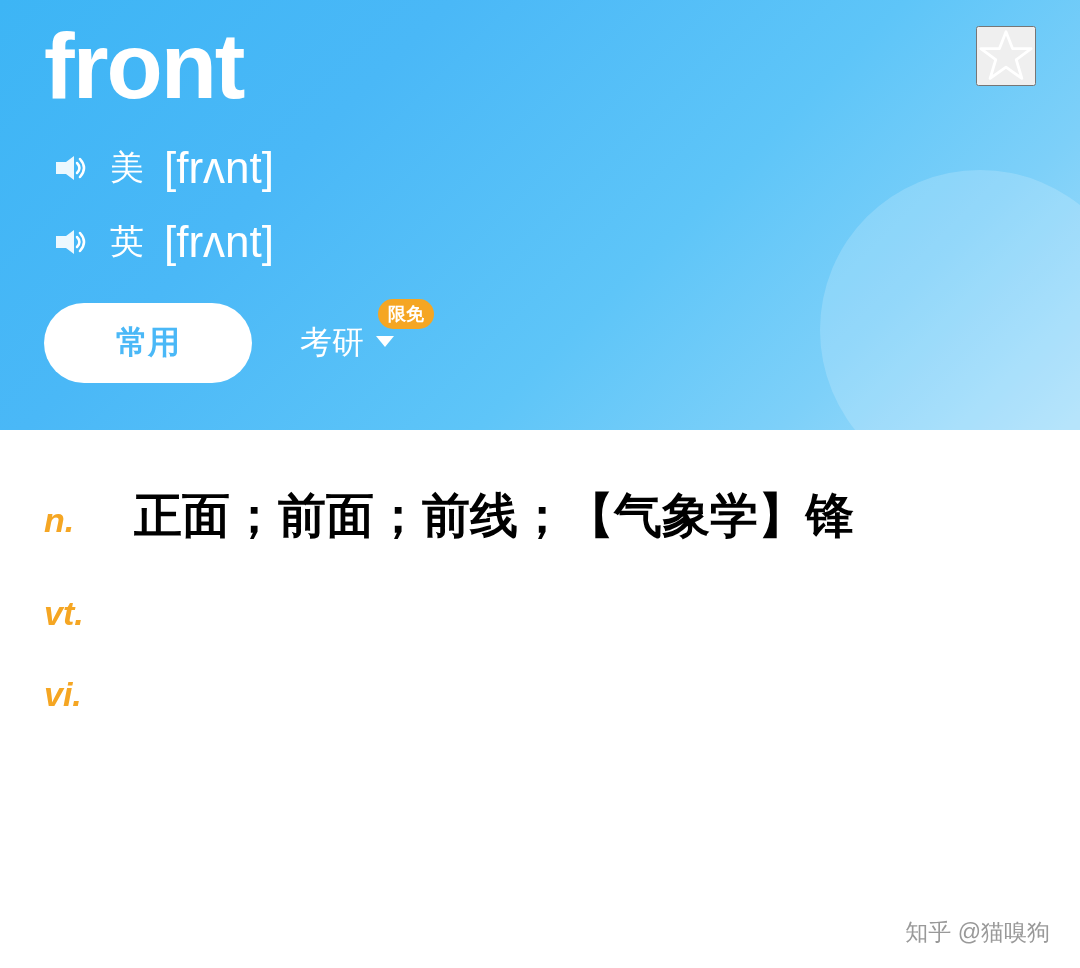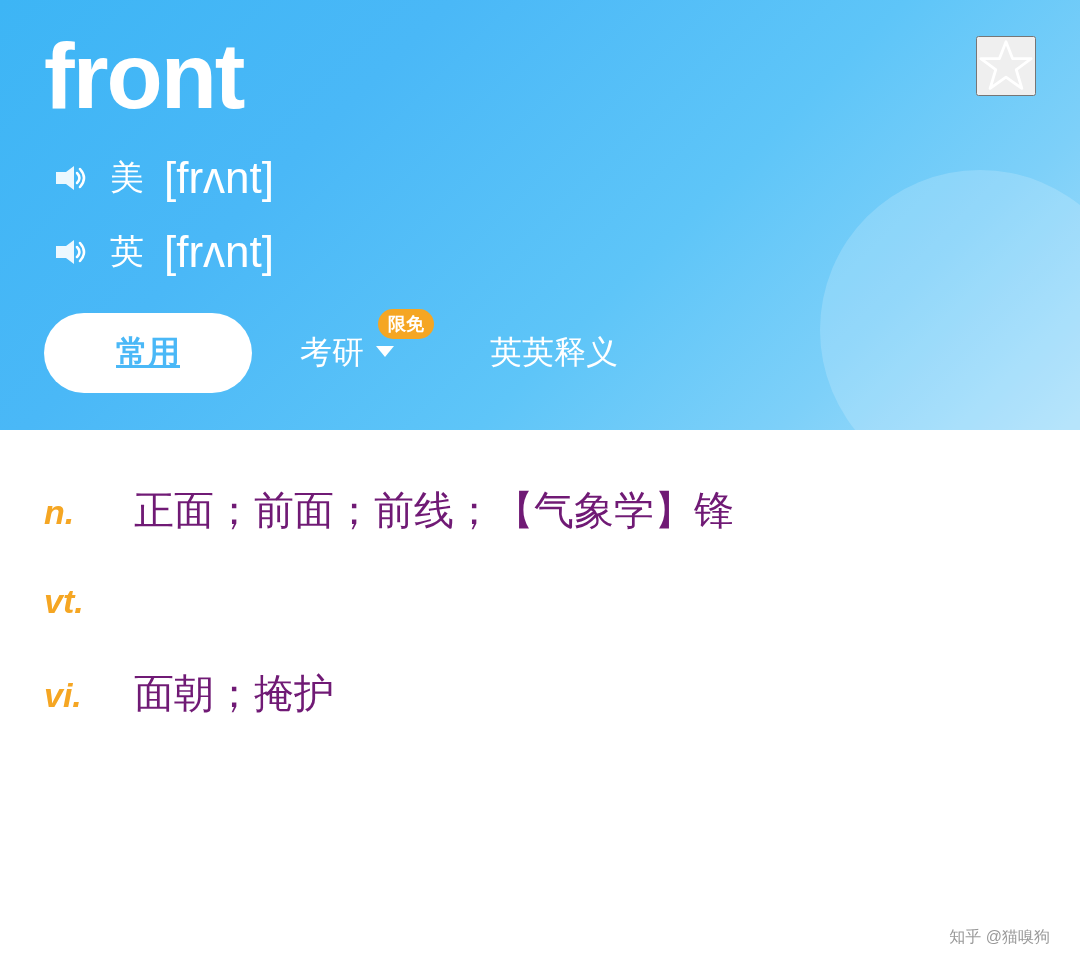--- a/index.html
+++ b/index.html
@@ -11,21 +11,21 @@
     body {
       width: 1080px;
       min-height: 968px;
       font-family: -apple-system, BlinkMacSystemFont, 'PingFang SC', 'Hiragino Sans GB', 'Microsoft YaHei', sans-serif;
       background: #fff;
       overflow-x: hidden;
     }
 
     .header-section {
       background: linear-gradient(135deg, #3db5f5 0%, #4ab8f7 30%, #5ec5f8 60%, #7dd0f9 80%, #a8dffb 100%);
-      padding: 28px 44px 0 44px;
+      padding: 18px 44px 0 44px;
       position: relative;
       overflow: hidden;
       min-height: 430px;
     }
 
     .header-section::after {
       content: '';
       position: absolute;
       bottom: -60px;
       right: -60px;
@@ -101,21 +101,20 @@
     .tab-active {
       background: #fff;
       border-radius: 50px;
       padding: 18px 72px;
       font-size: 32px;
       font-weight: 600;
       color: #4ab8f7;
       border: none;
       cursor: pointer;
       white-space: nowrap;
-      text-decoration: underline;
     }
 
     .tab-inactive {
       background: none;
       border: none;
       padding: 18px 48px;
       font-size: 32px;
       font-weight: 500;
       color: #fff;
       cursor: pointer;
@@ -165,31 +164,31 @@
     .pos-label {
       font-size: 34px;
       font-style: italic;
       font-weight: 600;
       color: #f5a623;
       min-width: 72px;
       flex-shrink: 0;
     }
 
     .def-text {
-      font-size: 40px;
-      color: #701a75;
-      font-weight: 400;
+      font-size: 48px;
+      color: #000000;
+      font-weight: 700;
       line-height: 1.5;
     }
 
     .watermark {
       position: fixed;
       bottom: 20px;
       right: 30px;
-      font-size: 16px;
+      font-size: 23px;
       color: #999;
     }
   </style>
 </head>
 <body>
 
 <div class="header-section">
 
   <div class="word-row">
     <h1 class="word-title">front</h1>
@@ -226,39 +225,35 @@
 
   <div class="tabs-row">
     <button class="tab-active">常用</button>
 
     <button class="tab-inactive">
       <span>考研</span>
       <span class="chevron-down"></span>
       <span class="tab-badge">限免</span>
     </button>
 
-    <button class="tab-inactive">
-      <span>英英释义</span>
-    </button>
   </div>
 
 </div>
 
 <div class="definitions-section">
 
   <div class="def-row">
     <span class="pos-label">n.</span>
     <span class="def-text">正面；前面；前线；【气象学】锋</span>
   </div>
 
   <div class="def-row">
     <span class="pos-label">vt.</span>
   </div>
 
   <div class="def-row">
     <span class="pos-label">vi.</span>
-    <span class="def-text">面朝；掩护</span>
   </div>
 
 
 </div>
 
 <div class="watermark">知乎 @猫嗅狗</div>
 
 </body></html>

